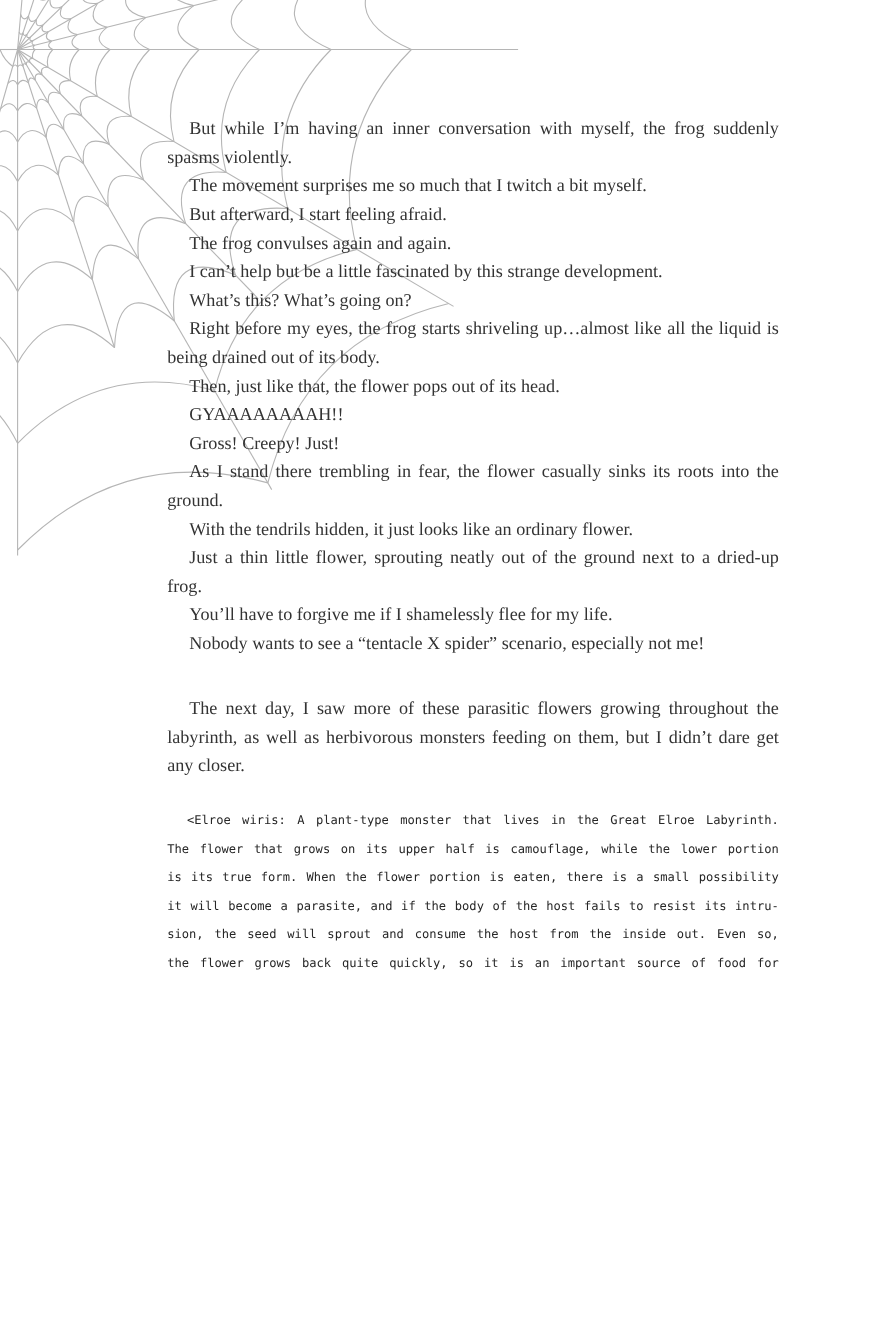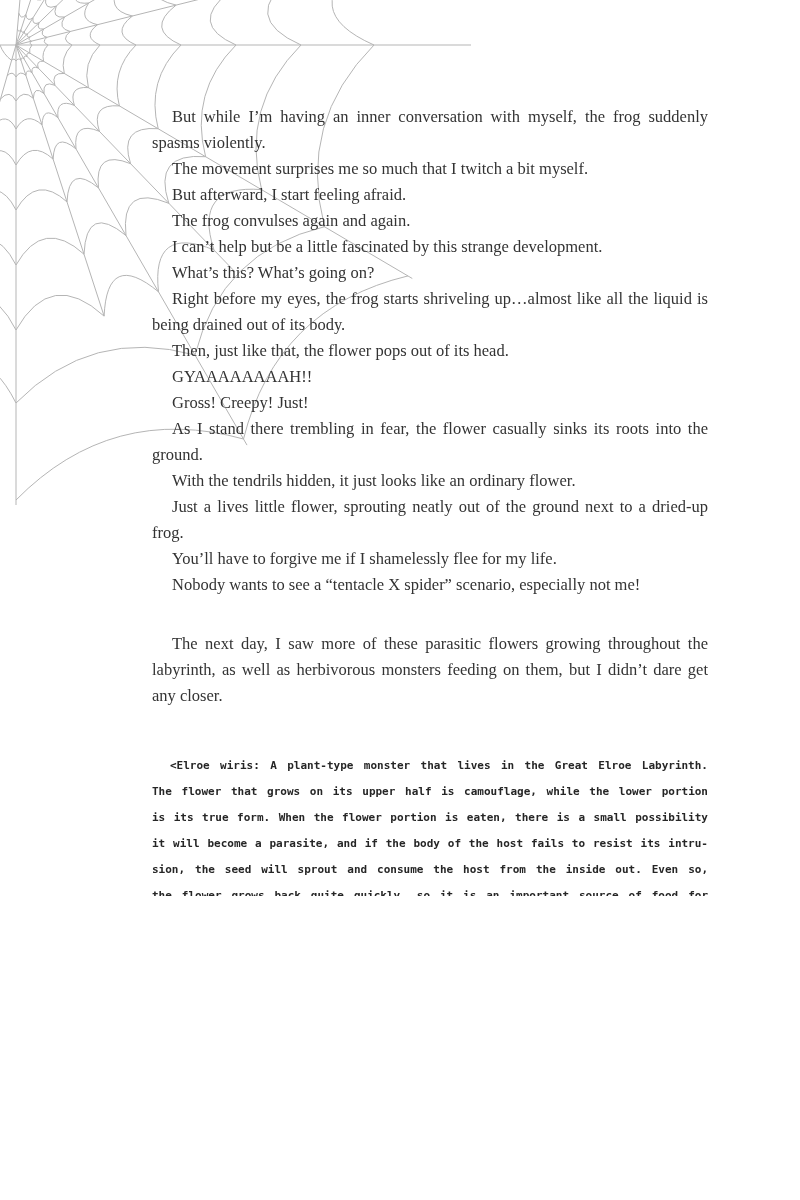--- a/index.html
+++ b/index.html
@@ -33,23 +33,23 @@
     text-align: justify;
   }
   #text-block p {
     margin: 0;
     text-indent: 20px;
   }
   #text-block p.closing {
     margin-top: 33px;
   }
   #monster-note {
-    margin-top: 44px;
+    margin-top: 24px;
     font-family: "DejaVu Sans Mono", monospace;
-    font-weight: 700;
+    font-weight: 400;
     font-size: 11px;
     line-height: 26px;
     color: #262626;
   }
   .note-line {
     text-align: justify;
     text-align-last: justify;
   }
   .note-line:first-child {
     text-indent: 18px;
@@ -202,21 +202,21 @@
     <p>But afterward, I start feeling afraid.</p>
     <p>The frog convulses again and again.</p>
     <p>I can’t help but be a little fascinated by this strange development.</p>
     <p>What’s this? What’s going on?</p>
     <p>Right before my eyes, the frog starts shriveling up…almost like all the liquid is being drained out of its body.</p>
     <p>Then, just like that, the flower pops out of its head.</p>
     <p>GYAAAAAAAAH!!</p>
     <p>Gross! Creepy! Just!</p>
     <p>As I stand there trembling in fear, the flower casually sinks its roots into the ground.</p>
     <p>With the tendrils hidden, it just looks like an ordinary flower.</p>
-    <p>Just a lives little flower, sprouting neatly out of the ground next to a dried-up frog.</p>
+    <p>Just a thin little flower, sprouting neatly out of the ground next to a dried-up frog.</p>
     <p>You’ll have to forgive me if I shamelessly flee for my life.</p>
     <p>Nobody wants to see a “tentacle X spider” scenario, especially not me!</p>
     <p class="closing">The next day, I saw more of these parasitic flowers growing throughout the labyrinth, as well as herbivorous monsters feeding on them, but I didn’t dare get any closer.</p>
 
     <div id="monster-note">
       <div class="note-line">&lt;Elroe wiris: A plant-type monster that lives in the Great Elroe Labyrinth.</div>
       <div class="note-line">The flower that grows on its upper half is camouflage, while the lower portion</div>
       <div class="note-line">is its true form. When the flower portion is eaten, there is a small possibility</div>
       <div class="note-line">it will become a parasite, and if the body of the host fails to resist its intru-</div>
       <div class="note-line">sion, the seed will sprout and consume the host from the inside out. Even so,</div>

